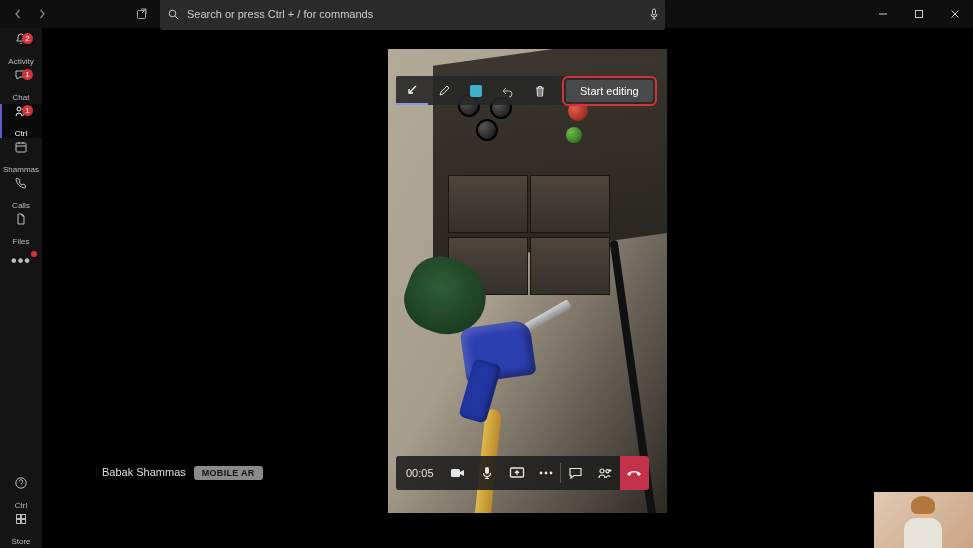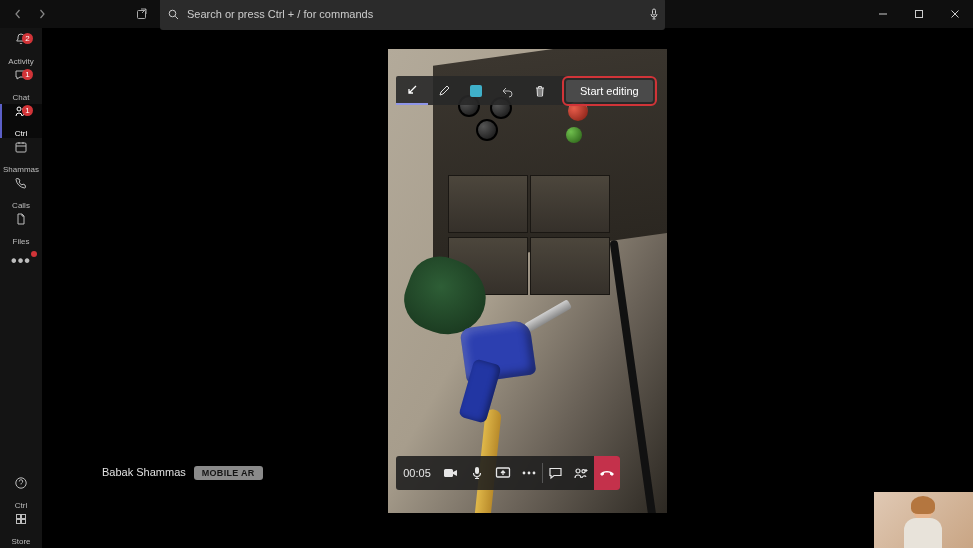--- a/index.html
+++ b/index.html
@@ -54,21 +54,21 @@
   .anno-btn { width:32px; height:29px; display:flex; align-items:center; justify-content:center; color:#ddd; cursor:pointer; }
   .anno-btn.sel { border-bottom:2px solid #8e95e8; }
   .anno-square { width:12px; height:12px; background:#3fb0c9; border-radius:2px; }
   .anno-start { margin-left:10px; height:22px; padding:0 14px; background:#4a4a4a; color:#fff; font-size:11px; border-radius:2px; display:flex; align-items:center; cursor:pointer; outline:2px solid #d13438; outline-offset:2px; }
 
   
   .nametag { position:absolute; left:60px; bottom:68px; display:flex; align-items:flex-start; gap:8px; font-size:11px; color:#e0e0e0; }
   .mobilear { background:#8a8a8a; color:#141414; font-size:9px; font-weight:600; padding:2px 8px; border-radius:3px; letter-spacing:0.3px; }
 
   
-  .callbar { position:absolute; left:354px; top:407px; width:224px; height:34px; background:rgba(30,30,30,0.88); display:flex; align-items:center; border-radius:3px; overflow:hidden; }
+  .callbar { position:absolute; left:354px; top:407px; width:253px; height:34px; background:rgba(30,30,30,0.88); display:flex; align-items:center; border-radius:3px; overflow:hidden; }
   .callbar .dur { width:52px; text-align:center; font-size:11px; color:#e6e6e6; }
   .cbtn { width:32px; height:34px; display:flex; align-items:center; justify-content:center; color:#e6e6e6; cursor:pointer; }
   .csep { width:1px; height:20px; background:#555; }
   .hang { width:32px; height:34px; background:#c4314b; display:flex; align-items:center; justify-content:center; cursor:pointer; }
 
   
   .selfview { position:absolute; right:0; bottom:0; width:99px; height:56px; background:linear-gradient(135deg,#e0c9b4,#c9a584); overflow:hidden; }
   .sv-person { position:absolute; left:28px; top:6px; width:42px; height:50px; }
   .sv-head { width:20px; height:22px; background:#e7b58e; border-radius:50% 50% 45% 45%; margin:0 auto; }
   .sv-hair { position:absolute; top:-2px; left:9px; width:24px; height:18px; background:#b4763f; border-radius:50% 50% 30% 30%; }

